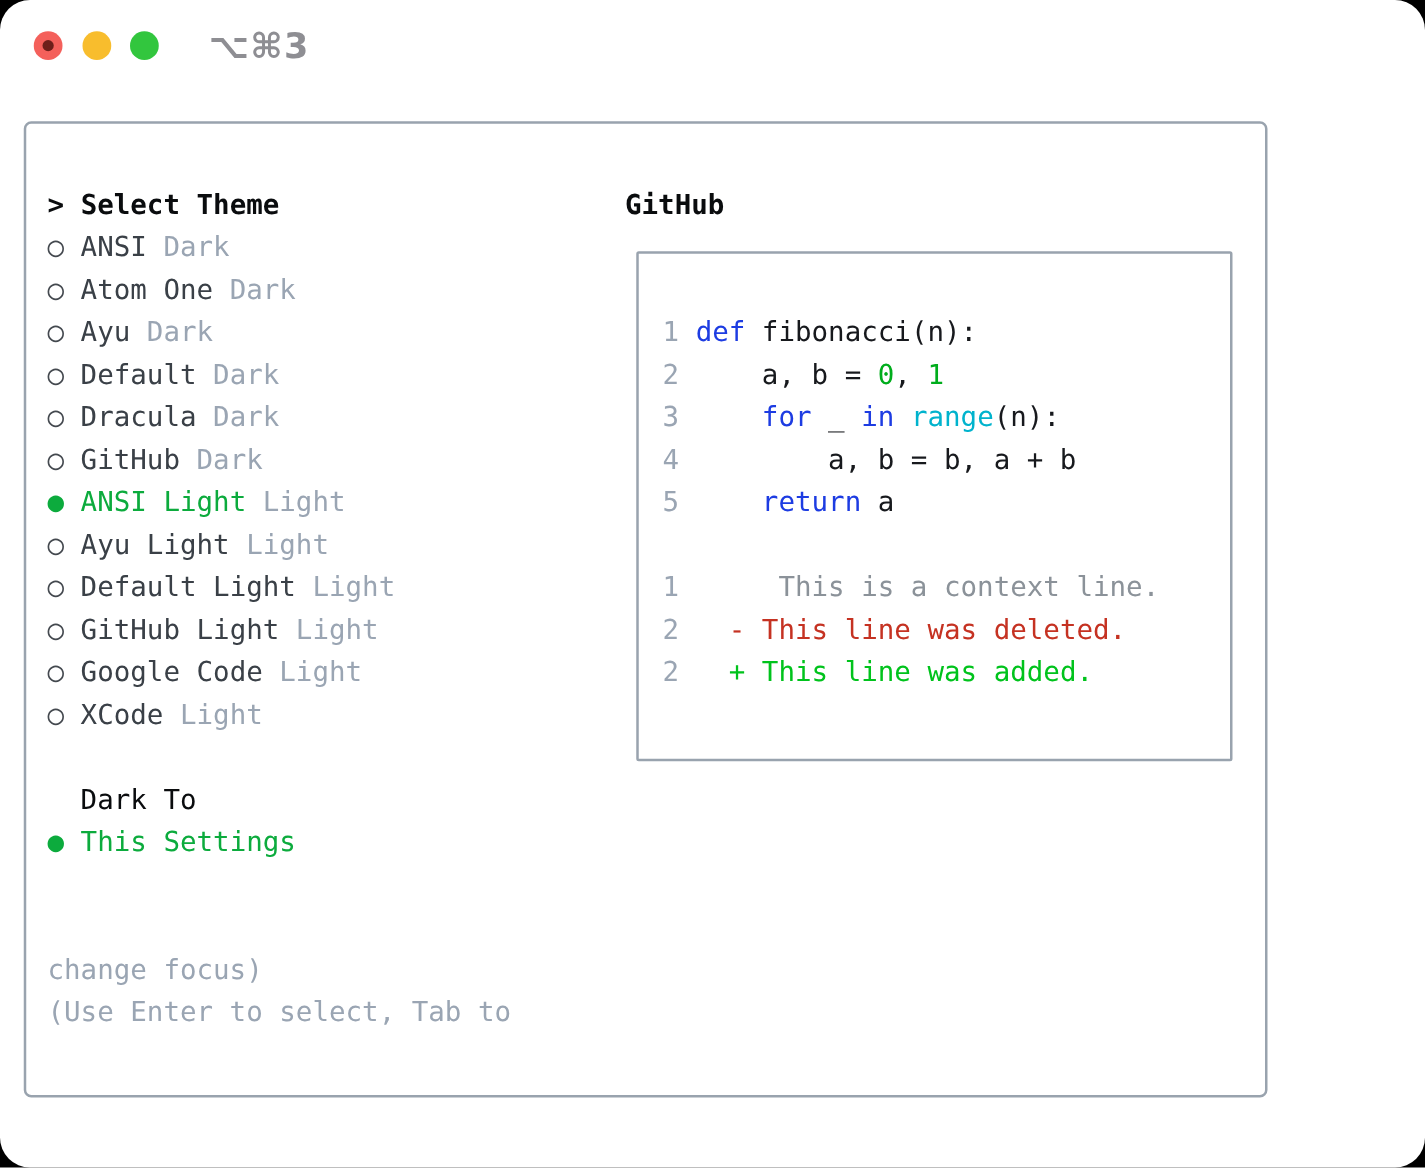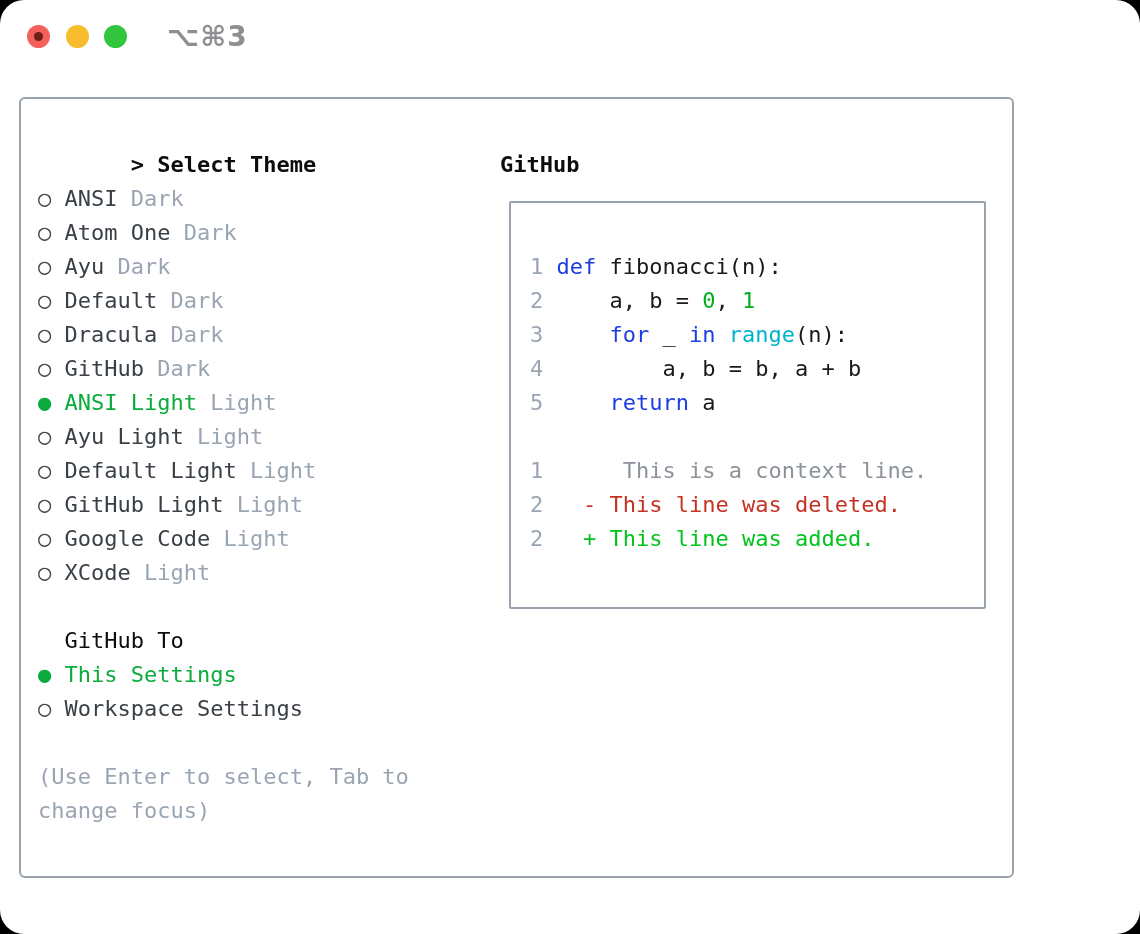--- a/index.html
+++ b/index.html
@@ -22,21 +22,21 @@
     font-weight:bold;color:#8e8e93;font-family:"DejaVu Sans","Liberation Sans",sans-serif;
     letter-spacing:1px;
   }
   .panel{
     position:absolute;left:19px;top:97px;width:995px;height:781px;
     border:2px solid #99a3ae;border-radius:6px;box-sizing:border-box;background:#fff;
   }
   .mono{font-size:22px;line-height:34px;white-space:pre;}
   .row{height:34px;}
   .theme-list{position:absolute;left:38px;top:148px;}
-  .hdr{font-weight:bold;color:#0a0c0e;text-align:right;}
+  .hdr{font-weight:bold;color:#0a0c0e;}
   .apply-block{position:absolute;left:38px;top:624px;}
   .apply-label{padding-left:2ch;color:#0a0c0e;}
   .help-text{position:absolute;left:38px;top:760px;color:#9aa5b3;}
   .preview-label{position:absolute;left:500px;top:148px;font-weight:bold;color:#0a0c0e;}
   .preview-box{
     position:absolute;left:509px;top:201px;width:477px;height:408px;
     border:2px solid #99a3ae;border-radius:2px;box-sizing:border-box;background:#fff;
   }
   .preview-lines{position:absolute;left:19px;top:47px;}
 </style>
@@ -47,23 +47,23 @@
 
   <button class="tl tl-red"></button>
   <button class="tl tl-yellow"></button>
   <button class="tl tl-green"></button>
   <div class="win-title">⌥⌘3</div>
 
   <div class="panel"></div>
 
   <div class="theme-list mono"><div class="row hdr"><span>&gt;</span> <span>Select Theme</span></div><div class="row"><span style="color: rgb(68, 73, 79);">○</span><span style="color: rgb(58, 64, 71);"> ANSI</span><span style="color: rgb(154, 165, 179);"> Dark</span></div><div class="row"><span style="color: rgb(68, 73, 79);">○</span><span style="color: rgb(58, 64, 71);"> Atom One</span><span style="color: rgb(154, 165, 179);"> Dark</span></div><div class="row"><span style="color: rgb(68, 73, 79);">○</span><span style="color: rgb(58, 64, 71);"> Ayu</span><span style="color: rgb(154, 165, 179);"> Dark</span></div><div class="row"><span style="color: rgb(68, 73, 79);">○</span><span style="color: rgb(58, 64, 71);"> Default</span><span style="color: rgb(154, 165, 179);"> Dark</span></div><div class="row"><span style="color: rgb(68, 73, 79);">○</span><span style="color: rgb(58, 64, 71);"> Dracula</span><span style="color: rgb(154, 165, 179);"> Dark</span></div><div class="row"><span style="color: rgb(68, 73, 79);">○</span><span style="color: rgb(58, 64, 71);"> GitHub</span><span style="color: rgb(154, 165, 179);"> Dark</span></div><div class="row"><span style="color: rgb(12, 171, 61);">●</span><span style="color: rgb(12, 171, 61);"> ANSI Light</span><span style="color: rgb(154, 165, 179);"> Light</span></div><div class="row"><span style="color: rgb(68, 73, 79);">○</span><span style="color: rgb(58, 64, 71);"> Ayu Light</span><span style="color: rgb(154, 165, 179);"> Light</span></div><div class="row"><span style="color: rgb(68, 73, 79);">○</span><span style="color: rgb(58, 64, 71);"> Default Light</span><span style="color: rgb(154, 165, 179);"> Light</span></div><div class="row"><span style="color: rgb(68, 73, 79);">○</span><span style="color: rgb(58, 64, 71);"> GitHub Light</span><span style="color: rgb(154, 165, 179);"> Light</span></div><div class="row"><span style="color: rgb(68, 73, 79);">○</span><span style="color: rgb(58, 64, 71);"> Google Code</span><span style="color: rgb(154, 165, 179);"> Light</span></div><div class="row"><span style="color: rgb(68, 73, 79);">○</span><span style="color: rgb(58, 64, 71);"> XCode</span><span style="color: rgb(154, 165, 179);"> Light</span></div></div>
 
-  <div class="apply-block mono"><div class="row apply-label">GitHub To</div><div><div class="row"><span style="color: rgb(12, 171, 61);">●</span><span style="color: rgb(12, 171, 61);"> This Settings</span></div><div class="row"><span style="color: rgb(68, 73, 79);">○</span><span style="color: rgb(58, 64, 71);"> Workspace Settings</span></div></div></div>
+  <div class="apply-block mono"><div class="row apply-label">Dark To</div><div><div class="row"><span style="color: rgb(12, 171, 61);">●</span><span style="color: rgb(12, 171, 61);"> This Settings</span></div></div></div>
 
-  <div class="help-text mono"><div class="row">(Use Enter to select, Tab to</div><div class="row">change focus)</div></div>
+  <div class="help-text mono"><div class="row">change focus)</div><div class="row">(Use Enter to select, Tab to</div></div>
 
   <div class="preview-label mono">GitHub</div>
 
   <div class="preview-box">
     <div class="preview-lines mono"><div class="row"><span style="color: rgb(154, 165, 179);">1 </span><span style="color: rgb(29, 60, 226);">def</span><span style="color: rgb(23, 25, 29);"> fibonacci(n):</span></div><div class="row"><span style="color: rgb(154, 165, 179);">2 </span><span style="color: rgb(23, 25, 29);">    a, b = </span><span style="color: rgb(0, 173, 28);">0</span><span style="color: rgb(23, 25, 29);">, </span><span style="color: rgb(0, 173, 28);">1</span></div><div class="row"><span style="color: rgb(154, 165, 179);">3 </span><span style="color: rgb(23, 25, 29);">    </span><span style="color: rgb(29, 60, 226);">for</span><span style="color: rgb(23, 25, 29);"> _ </span><span style="color: rgb(29, 60, 226);">in</span><span style="color: rgb(23, 25, 29);"> </span><span style="color: rgb(0, 179, 205);">range</span><span style="color: rgb(23, 25, 29);">(n):</span></div><div class="row"><span style="color: rgb(154, 165, 179);">4 </span><span style="color: rgb(23, 25, 29);">        a, b = b, a + b</span></div><div class="row"><span style="color: rgb(154, 165, 179);">5 </span><span style="color: rgb(23, 25, 29);">    </span><span style="color: rgb(29, 60, 226);">return</span><span style="color: rgb(23, 25, 29);"> a</span></div><div class="row"></div><div class="row"><span style="color: rgb(154, 165, 179);">1</span><span style="color: rgb(139, 146, 153);">      This is a context line.</span></div><div class="row"><span style="color: rgb(154, 165, 179);">2</span><span style="color: rgb(23, 25, 29);">   </span><span style="color: rgb(197, 50, 34);">- This line was deleted.</span></div><div class="row"><span style="color: rgb(154, 165, 179);">2</span><span style="color: rgb(23, 25, 29);">   </span><span style="color: rgb(0, 195, 28);">+ This line was added.</span></div></div>
   </div>
 
 </div>
 
 </body></html>

